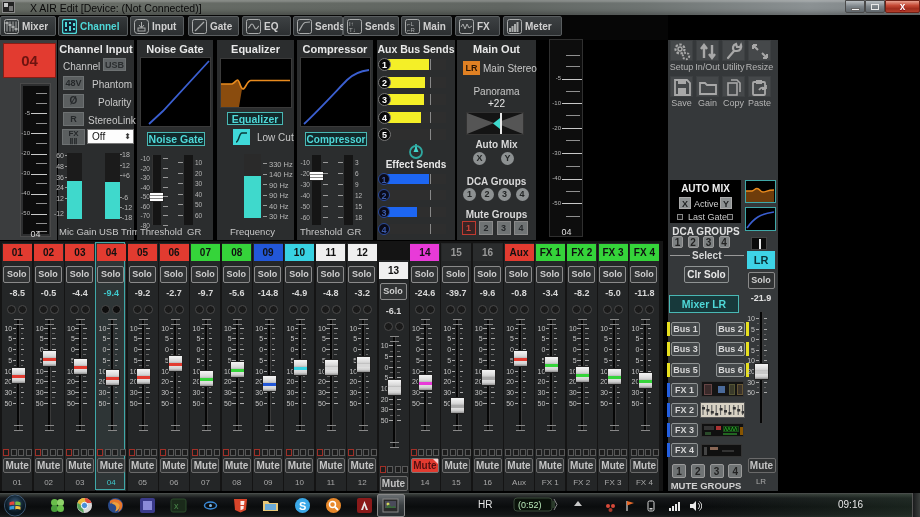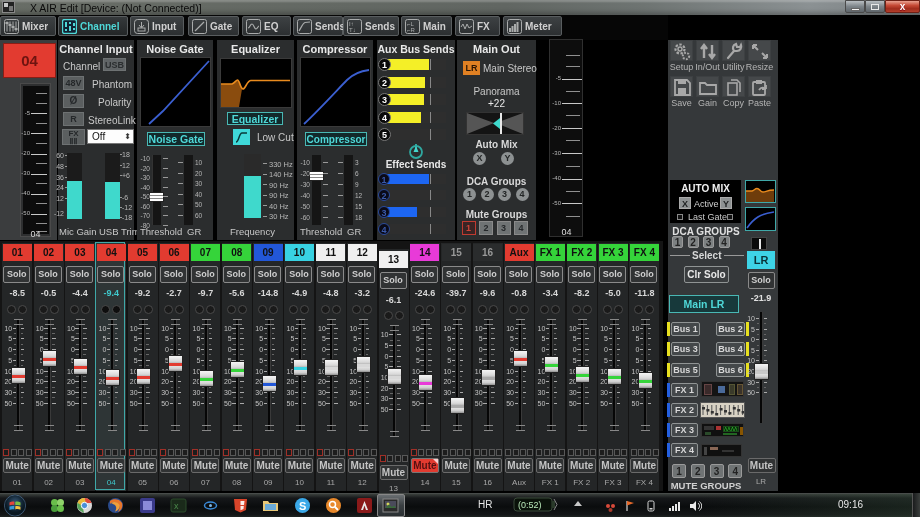--- a/index.html
+++ b/index.html
@@ -1106,21 +1106,21 @@
 <div class="cap" style="left:8.5px;top:113.0px;">
         <div class="capline" style="background:#d8d8d8;"></div>
       </div>
 <div class="sq" style="left:1.2px;top:206px;border-color:#a03028;"></div>
 <div class="sq" style="left:8.6px;top:206px;border-color:#585858;"></div>
 <div class="sq" style="left:16.0px;top:206px;border-color:#585858;"></div>
 <div class="sq" style="left:23.4px;top:206px;border-color:#585858;"></div>
 <div class="mute" style="left:1px;top:215.5px;">Mute</div>
 <div class="clabel" style="left:-0.5px;top:235px;color:#a8a8a8;">12</div>
 </div>
-<div class="abs" style="left:378.5px;top:249px;width:30px;height:248px;background:#242627;">
+<div class="abs" style="left:378.5px;top:260px;width:30px;height:248px;background:#242627;">
 <div class="hdr" style="left:0.5px;top:1.5px;width:29px;background:#f0f0f0;color:#111;">13</div>
 <div class="solo" style="left:1px;top:23px;">Solo</div>
 <div class="val" style="left:-0.5px;top:45.5px;color:#d8d8d8;">-6.1</div>
 <div class="circ" style="left:5px;top:62px;background:#1a1a1a;"></div>
 <div class="circ" style="left:16px;top:62px;background:#1a1a1a;"></div>
 <div class="abs" style="left:14.5px;top:76px;width:3px;height:111px;background:#060606;border-right:1px solid #3a3a3a;"></div>
 <div class="fscale" style="left:0px;top:82.30000000000001px;">10</div>
 <div class="tick" style="left:10.5px;top:85.30000000000001px;width:3.5px;background:#aaa;"></div>
 <div class="tick" style="left:18.5px;top:85.30000000000001px;width:3.5px;background:#aaa;"></div>
 <div class="tick" style="left:11.5px;top:90.60000000000001px;width:2.5px;background:#666;"></div>
@@ -1699,21 +1699,21 @@
 <div class="dcab" style="left:672.0px;top:236px;width:11px;height:12px;line-height:12px;">1</div>
 <div class="dcab" style="left:687.5px;top:236px;width:11px;height:12px;line-height:12px;">2</div>
 <div class="dcab" style="left:703.0px;top:236px;width:11px;height:12px;line-height:12px;">3</div>
 <div class="dcab" style="left:718.5px;top:236px;width:11px;height:12px;line-height:12px;">4</div>
 <div class="abs" style="left:668px;top:251px;width:76px;height:10px;">
 <div class="abs" style="left:2px;top:4px;width:20px;height:1px;background:#999;"></div>
 <div class="abs" style="left:24px;top:-1px;color:#d8d8d8;font-size:10px;font-weight:bold;">Select</div>
 <div class="abs" style="left:56px;top:4px;width:20px;height:1px;background:#999;"></div>
     </div>
 <div class="abs" style="left:684px;top:266px;width:45px;height:17px;background:#3a3d3f;border:1px solid #909494;border-radius:2px;color:#e8e8e8;font-size:10px;font-weight:bold;text-align:center;line-height:16px;">Clr Solo</div>
-<div class="tealbtn" style="left:669px;top:295px;width:70px;height:18px;line-height:17px;background:#17393b;">Main LR</div>
+<div class="tealbtn" style="left:669px;top:295px;width:70px;height:18px;line-height:17px;background:#17393b;">Mixer LR</div>
 <div class="abs" style="left:667px;top:322px;width:3px;height:14px;background:#e8e020;"></div>
 <div class="sbtn" style="left:671px;top:322px;width:29px;height:14px;line-height:13px;font-size:9px;">Bus 1</div>
 <div class="sbtn" style="left:716px;top:322px;width:29px;height:14px;line-height:13px;font-size:9px;">Bus 2</div>
 <div class="abs" style="left:746px;top:322px;width:3px;height:14px;background:#e8e020;"></div>
 <div class="abs" style="left:667px;top:342.3px;width:3px;height:14px;background:#e8e020;"></div>
 <div class="sbtn" style="left:671px;top:342.3px;width:29px;height:14px;line-height:13px;font-size:9px;">Bus 3</div>
 <div class="sbtn" style="left:716px;top:342.3px;width:29px;height:14px;line-height:13px;font-size:9px;">Bus 4</div>
 <div class="abs" style="left:746px;top:342.3px;width:3px;height:14px;background:#e8e020;"></div>
 <div class="abs" style="left:667px;top:362.6px;width:3px;height:14px;background:#e8e020;"></div>
 <div class="sbtn" style="left:671px;top:362.6px;width:29px;height:14px;line-height:13px;font-size:9px;">Bus 5</div>

